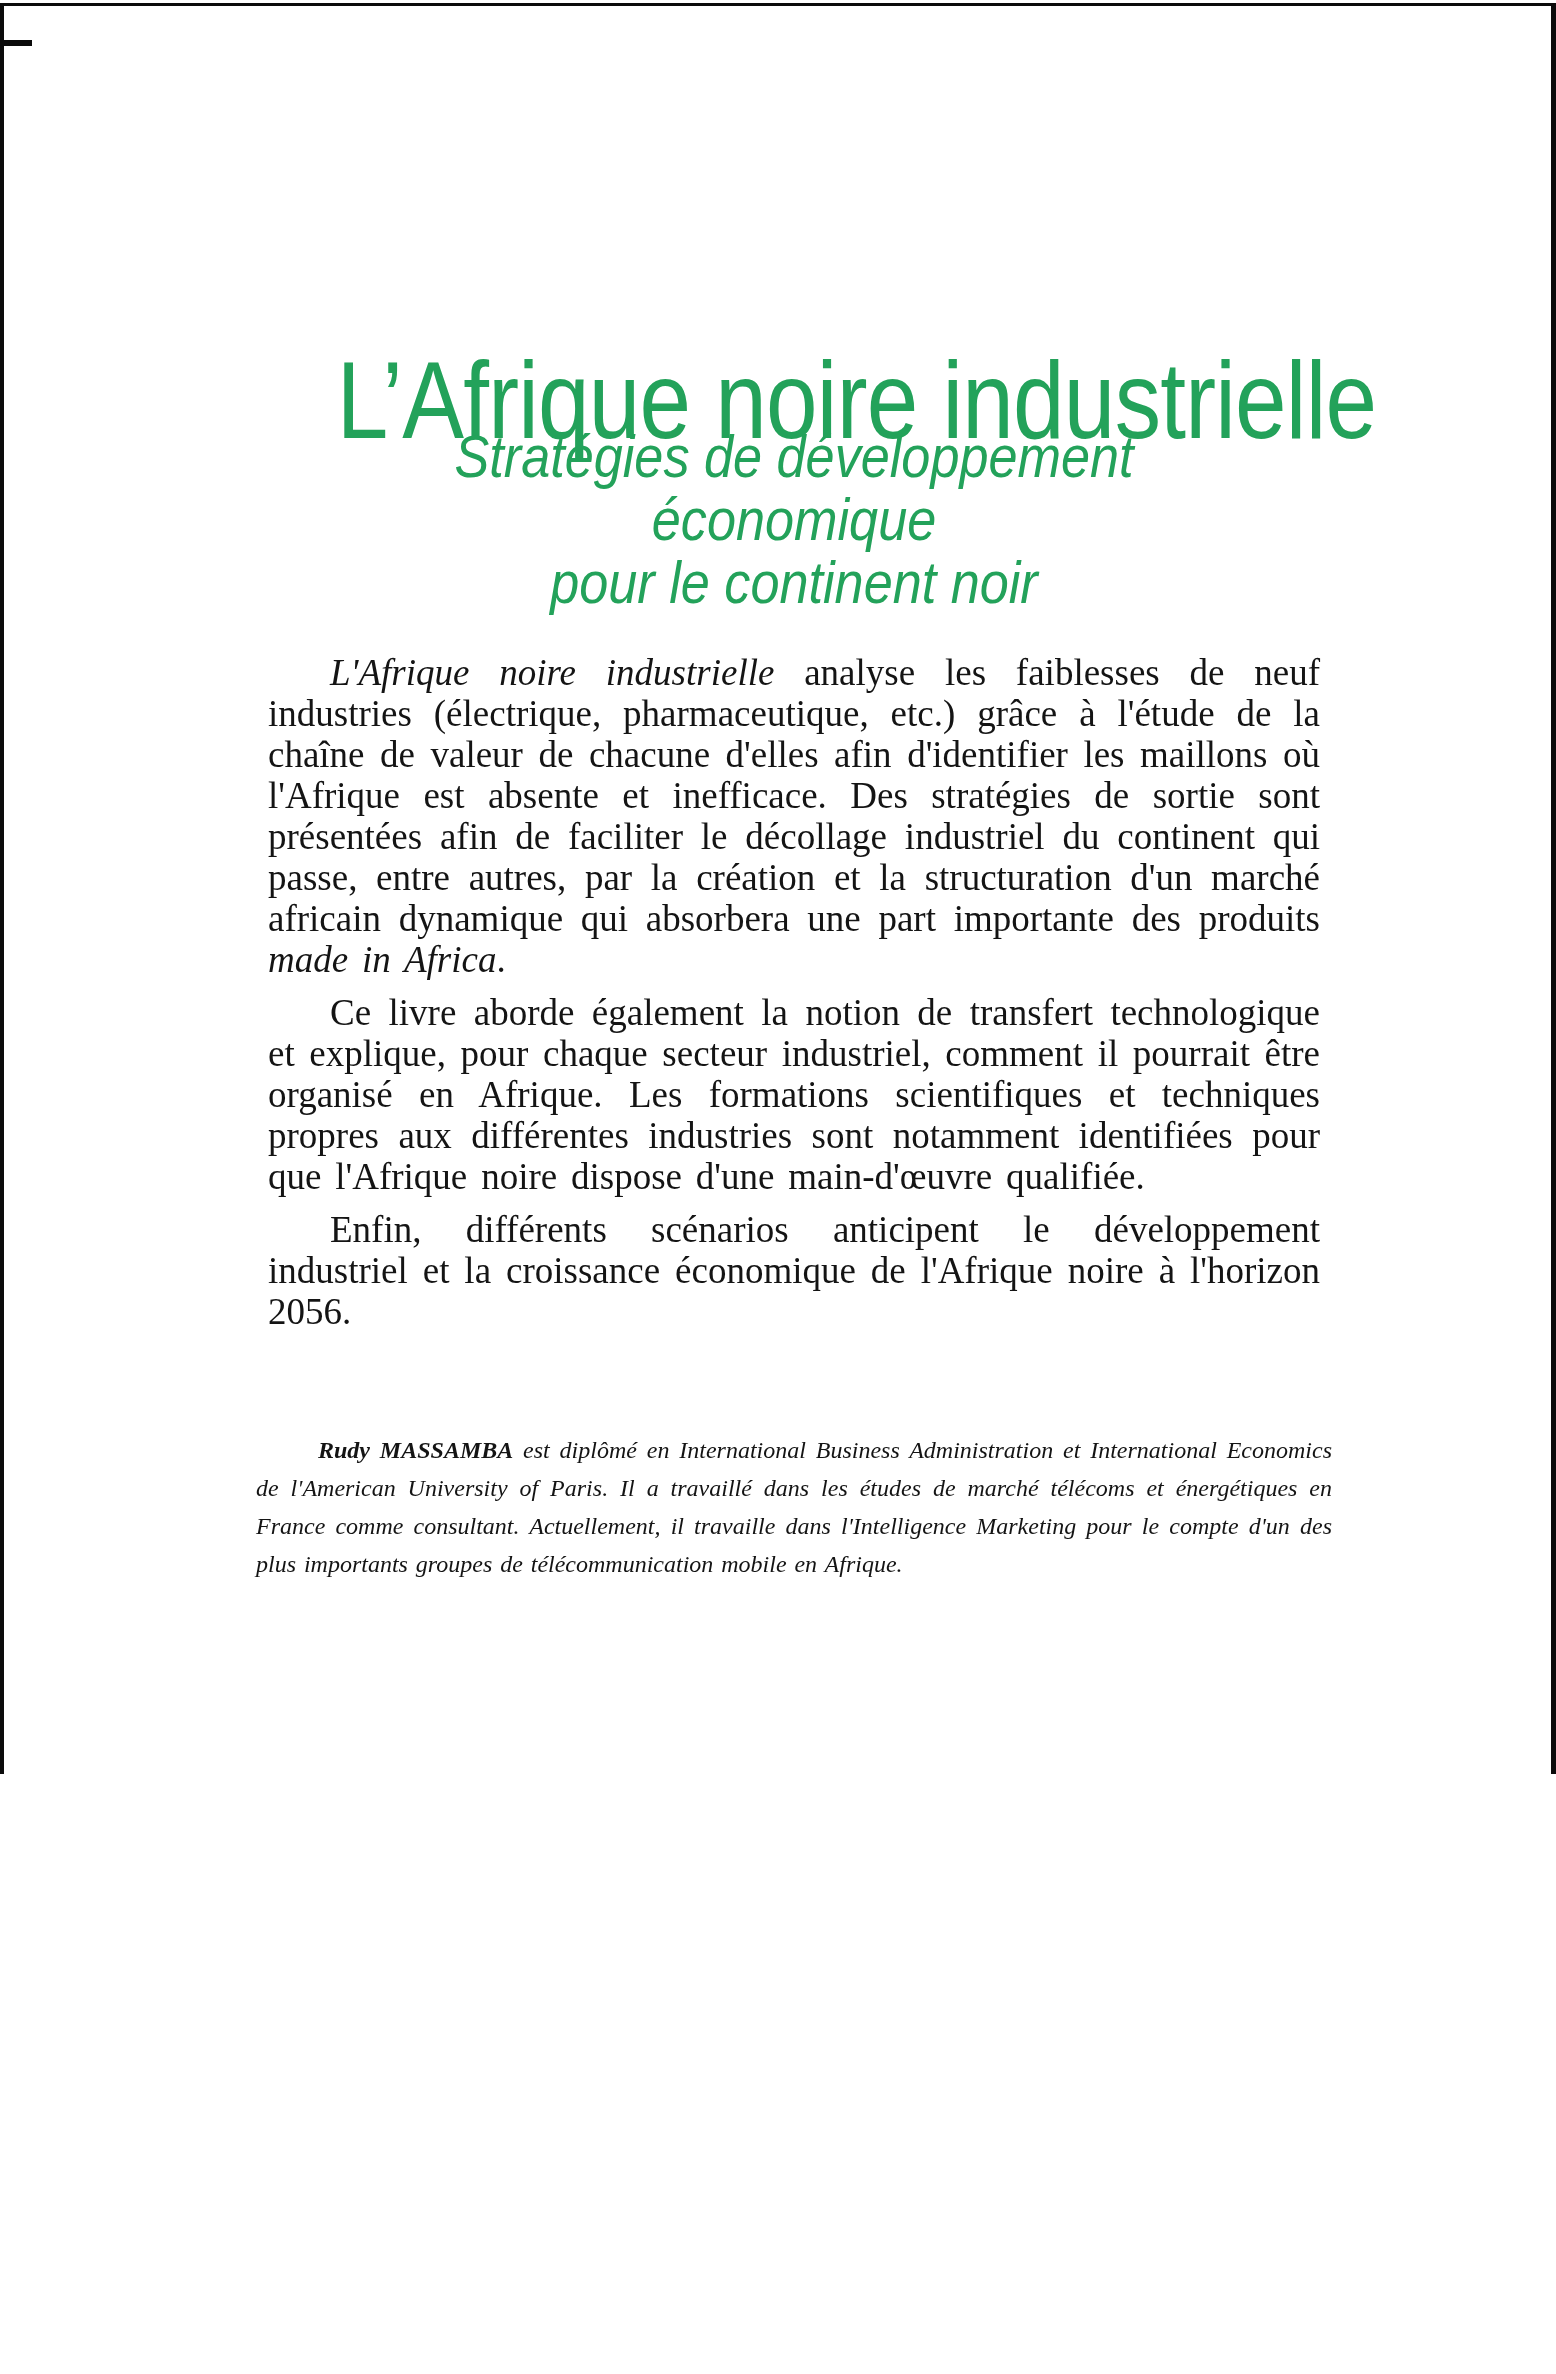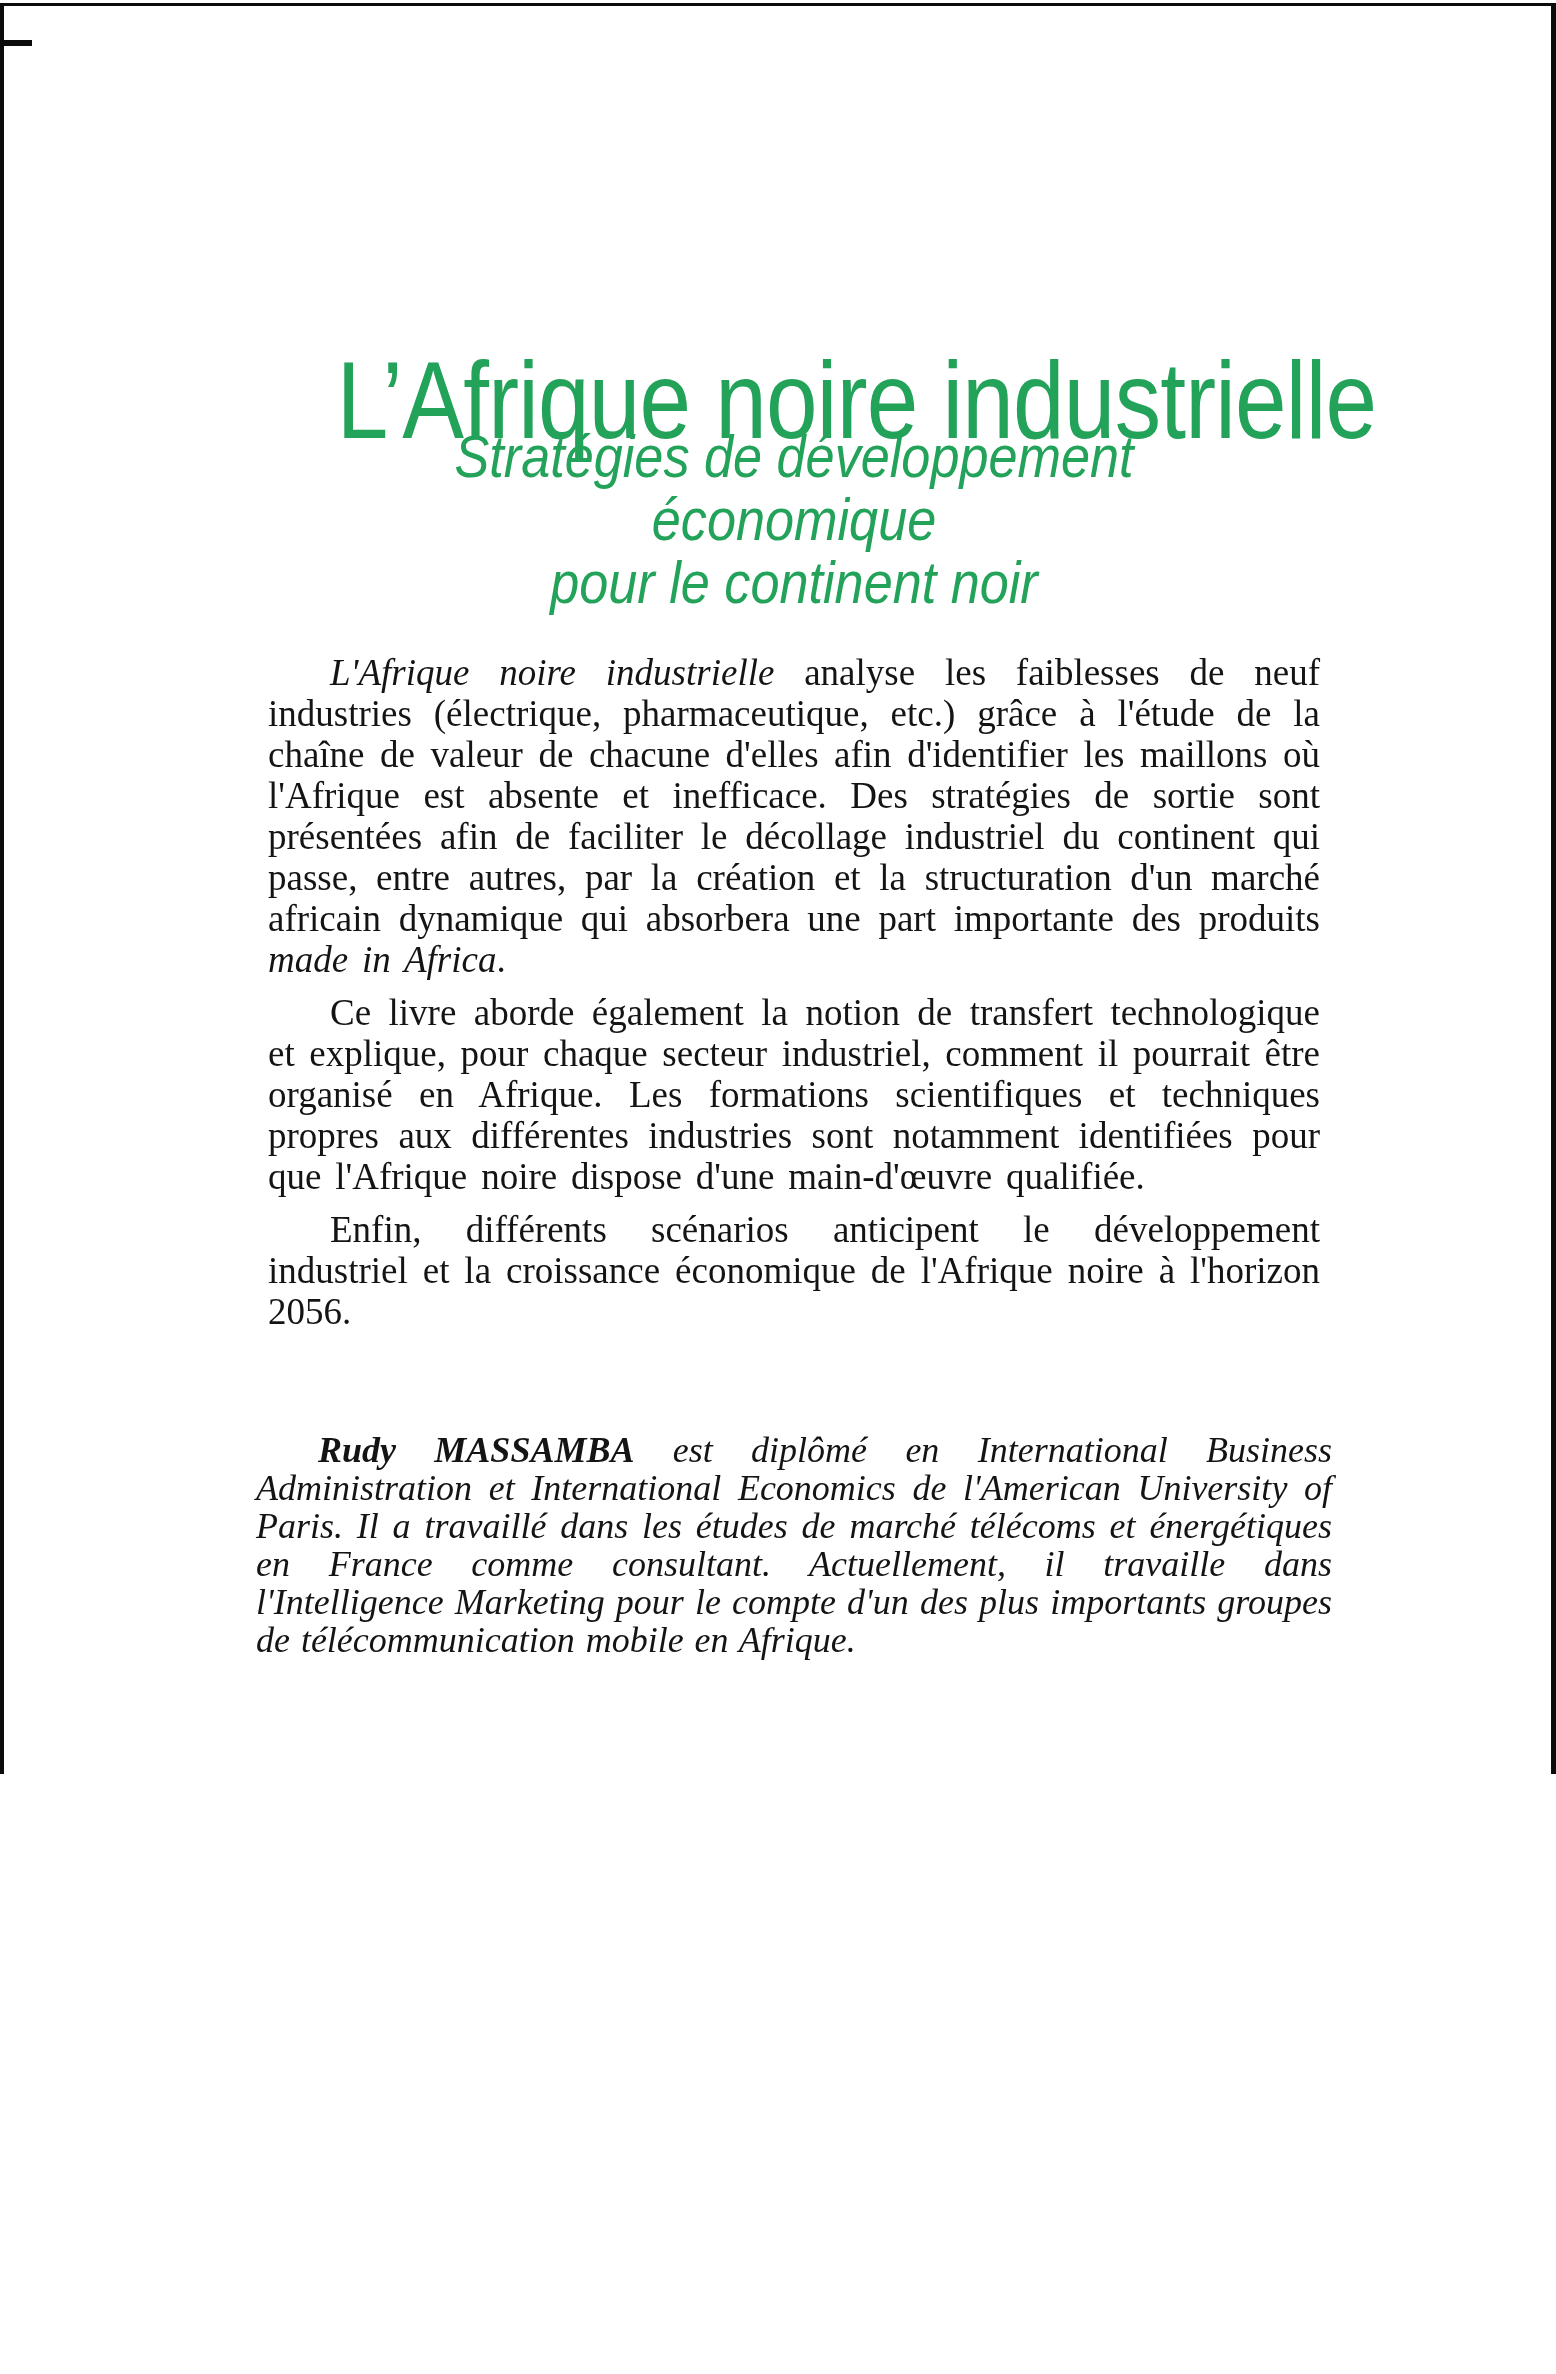--- a/index.html
+++ b/index.html
@@ -39,21 +39,21 @@
   }
   .synopsis{
     position:absolute;left:256px;top:640px;width:1076px;
     font-size:37px;line-height:41px;
     text-align:justify;word-spacing:4.6px;
   }
   .synopsis p{margin:12px;text-indent:62px;}
   .it{font-style:italic;}
   .bio{
     position:absolute;left:256px;top:1431px;width:1076px;
-    font-size:36px;line-height:38px;
+    font-size:24px;line-height:38px;
     font-style:italic;
     text-align:justify;word-spacing:1.9px;
   }
   .bio p{margin:0;text-indent:62px;}
   .bio .author{font-weight:700;}
   .barcode{
     position:absolute;left:303px;top:2129px;width:332px;height:148px;
   }
   .barcode svg rect{fill:#131313;}
   .bc-digit{

